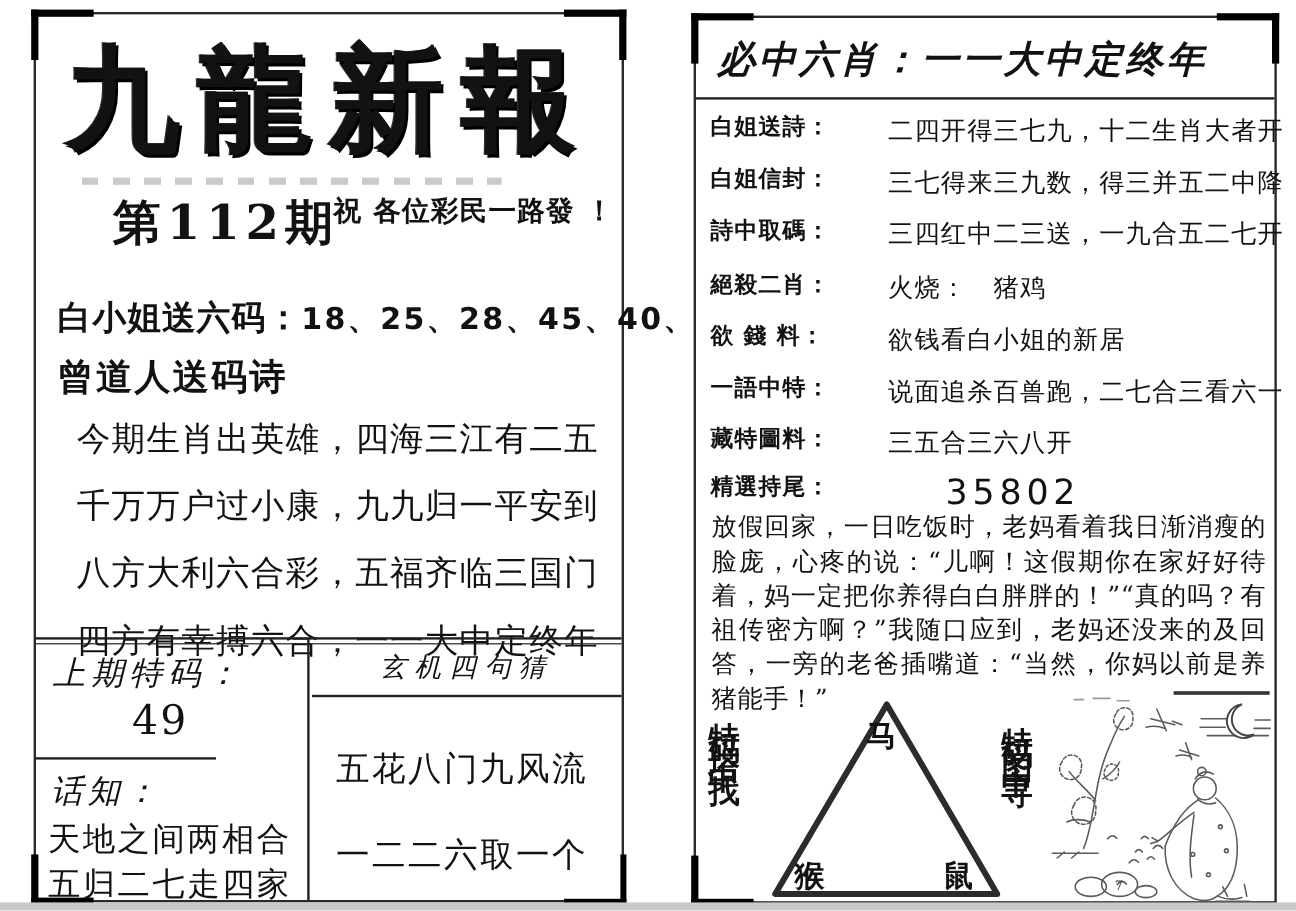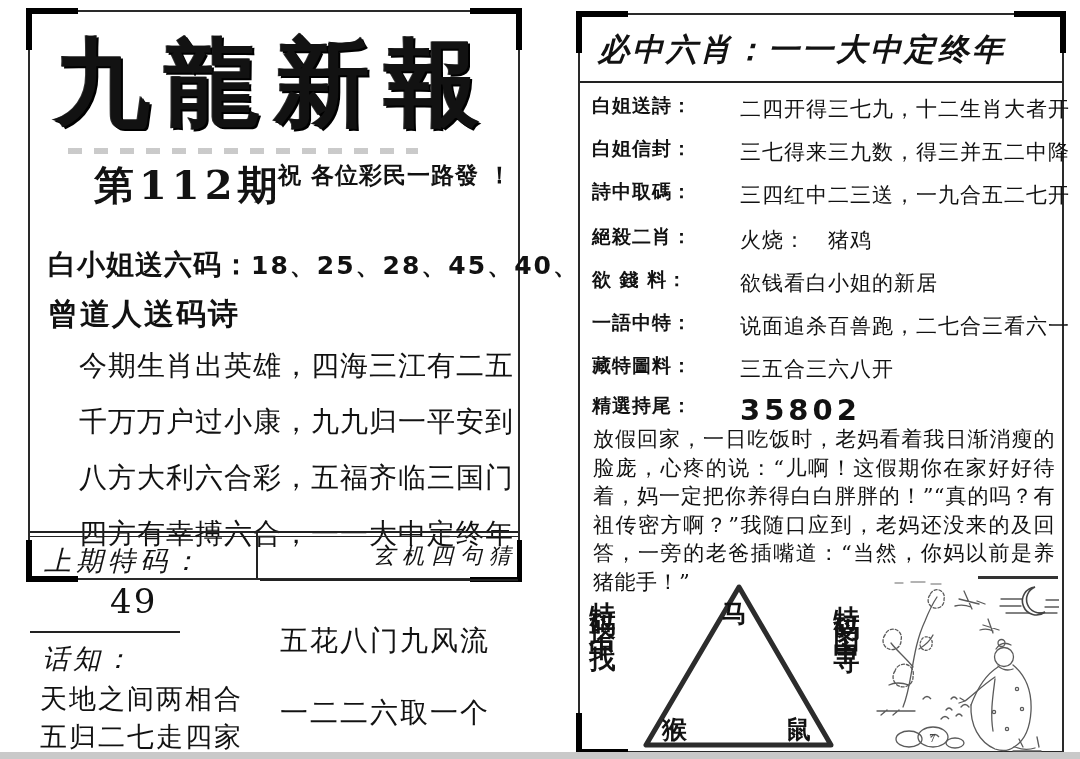--- a/index.html
+++ b/index.html
@@ -2,21 +2,21 @@
 <html><head>
 <meta charset="utf-8">
 <style>
   * { margin:0; padding:0; box-sizing:border-box; }
   html,body { background:#e8e8e8; }
   .page {
     position:relative; width:1080px; height:759px; background:#ffffff;
     font-family:"DejaVu Serif", serif; color:#121212; overflow:hidden;
   }
   .panel { position:absolute; border:2px solid #2a2a2a; background:#fff; }
-  .left-panel  { left:28px; top:10px;  width:492px; height:570px; }
+  .left-panel  { left:28px; top:10px;  width:492px; height:742px; }
   .right-panel { left:578px; top:13px; width:486px; height:740px; }
 
   
   .corner { position:absolute; width:52px; height:42px; pointer-events:none; }
   .corner.tl { left:-4px;  top:-4px;   border-left:6px solid #000; border-top:6px solid #000; }
   .corner.tr { right:-4px; top:-4px;   border-right:6px solid #000; border-top:6px solid #000; }
   .corner.bl { left:-4px;  bottom:-4px; border-left:6px solid #000; border-bottom:6px solid #000; }
   .corner.br { right:-4px; bottom:-4px; border-right:5px solid #000; border-bottom:5px solid #000; }
 
   .heavy { font-family:"DejaVu Sans", sans-serif; font-weight:900; }
@@ -35,44 +35,44 @@
     background:repeating-linear-gradient(90deg,#8a8a8a 0 14px, transparent 14px 26px);
   }
   .issue { position:absolute; top:146px; left:64px; font-size:40px; font-weight:900; letter-spacing:5px; white-space:nowrap; }
   .greeting { position:absolute; top:148px; left:248px; font-size:23px; font-weight:900; letter-spacing:1px; white-space:nowrap; }
 
   .codes-row { position:absolute; top:234px; left:18px; white-space:nowrap; }
   .codes-label { font-size:28px; letter-spacing:1px; }
   .codes-values { font-family:"DejaVu Sans", sans-serif; font-size:25px; letter-spacing:2px; font-weight:600; }
   .poem-title { position:absolute; top:282px; left:18px; font-size:30px; letter-spacing:2px; }
   .poem { position:absolute; top:326px; left:34px; width:450px; }
-  .poem-line { font-size:28px; line-height:56px; letter-spacing:1px; white-space:nowrap;text-align:right; }
+  .poem-line { font-size:28px; line-height:56px; letter-spacing:1px; white-space:nowrap; }
 
   .bottom-section { position:absolute; left:0; right:0; top:519px; bottom:0; border-top:2px solid #222; }
   .hr2 { position:absolute; top:3px; left:0; width:100%; height:1px; background:#222; }
   .bottom-left { position:absolute; left:0; top:0; width:228px; height:100%; border-right:2px solid #222; }
   .last-label { position:absolute; top:10px; left:14px; font-size:27px; letter-spacing:5px; white-space:nowrap; }
   .last-value { position:absolute; top:48px; left:80px; font-size:34px; letter-spacing:2px; }
   .short-line { position:absolute; top:98px; left:0; width:150px; height:2px; background:#222; }
   .hint-label { position:absolute; top:108px; left:12px; font-size:27px; letter-spacing:4px; }
   .hint-line1 { position:absolute; top:148px; left:10px; font-size:27px; letter-spacing:2px; white-space:nowrap; }
   .hint-line2 { position:absolute; top:186px; left:10px; font-size:27px; letter-spacing:2px; white-space:nowrap; }
   .bottom-right { position:absolute; left:230px; top:0; right:0; height:100%; }
-  .riddle-title { position:absolute; top:8px; left:0; width:100%; text-align:right; font-size:22px; letter-spacing:7px; white-space:nowrap; }
+  .riddle-title { position:absolute; top:8px; left:0; width:100%; text-align:center; font-size:22px; letter-spacing:7px; white-space:nowrap; }
   .riddle-hr { position:absolute; top:46px; left:0; width:100%; height:2px; background:#222; }
   .riddle-lines { position:absolute; top:56px; left:20px; }
   .riddle-line { font-size:28px; line-height:40px; letter-spacing:2px; white-space:nowrap;margin-top:32px; }
 
   
   .rp-header { position:absolute; top:14px; left:18px; font-size:31px; font-weight:900; letter-spacing:3px; white-space:nowrap; }
   .rp-header-hr { position:absolute; top:66px; left:0; width:100%; height:2px; background:#222; }
   .tip-row { position:absolute; left:12px; right:4px; display:flex; align-items:flex-start; white-space:nowrap; }
   .tip-label { flex:none; width:148px; font-family:"DejaVu Sans", sans-serif; font-weight:900; font-size:19px; letter-spacing:1px; }
   .tip-content { font-size:21px; letter-spacing:1px; padding-top:2px; }
-  .tip-content.big { font-family:"DejaVu Sans", sans-serif; font-size:29px; letter-spacing:4px; font-weight:700; padding-top:0; }
+  .tip-content.big { font-family:"DejaVu Sans", sans-serif; font-size:29px; letter-spacing:4px; font-weight:400; padding-top:0;margin-left:48px; }
   .story { position:absolute; top:410px; left:13px; width:462px; font-size:21px; line-height:28.5px; letter-spacing:.5px; text-align:justify; }
 
   .thick-seg { position:absolute; top:561px; left:398px; width:80px; height:3px; background:#333; }
   .v-caption {
     position:absolute; writing-mode:vertical-rl; text-orientation:upright;
     font-family:"DejaVu Sans", sans-serif; font-weight:900;
     font-size:26px; letter-spacing:11px; height:178px; line-height:30px;
   }
   .pyr-caption { top:566px; left:8px; }
   .pic-caption { top:570px; left:252px; }

